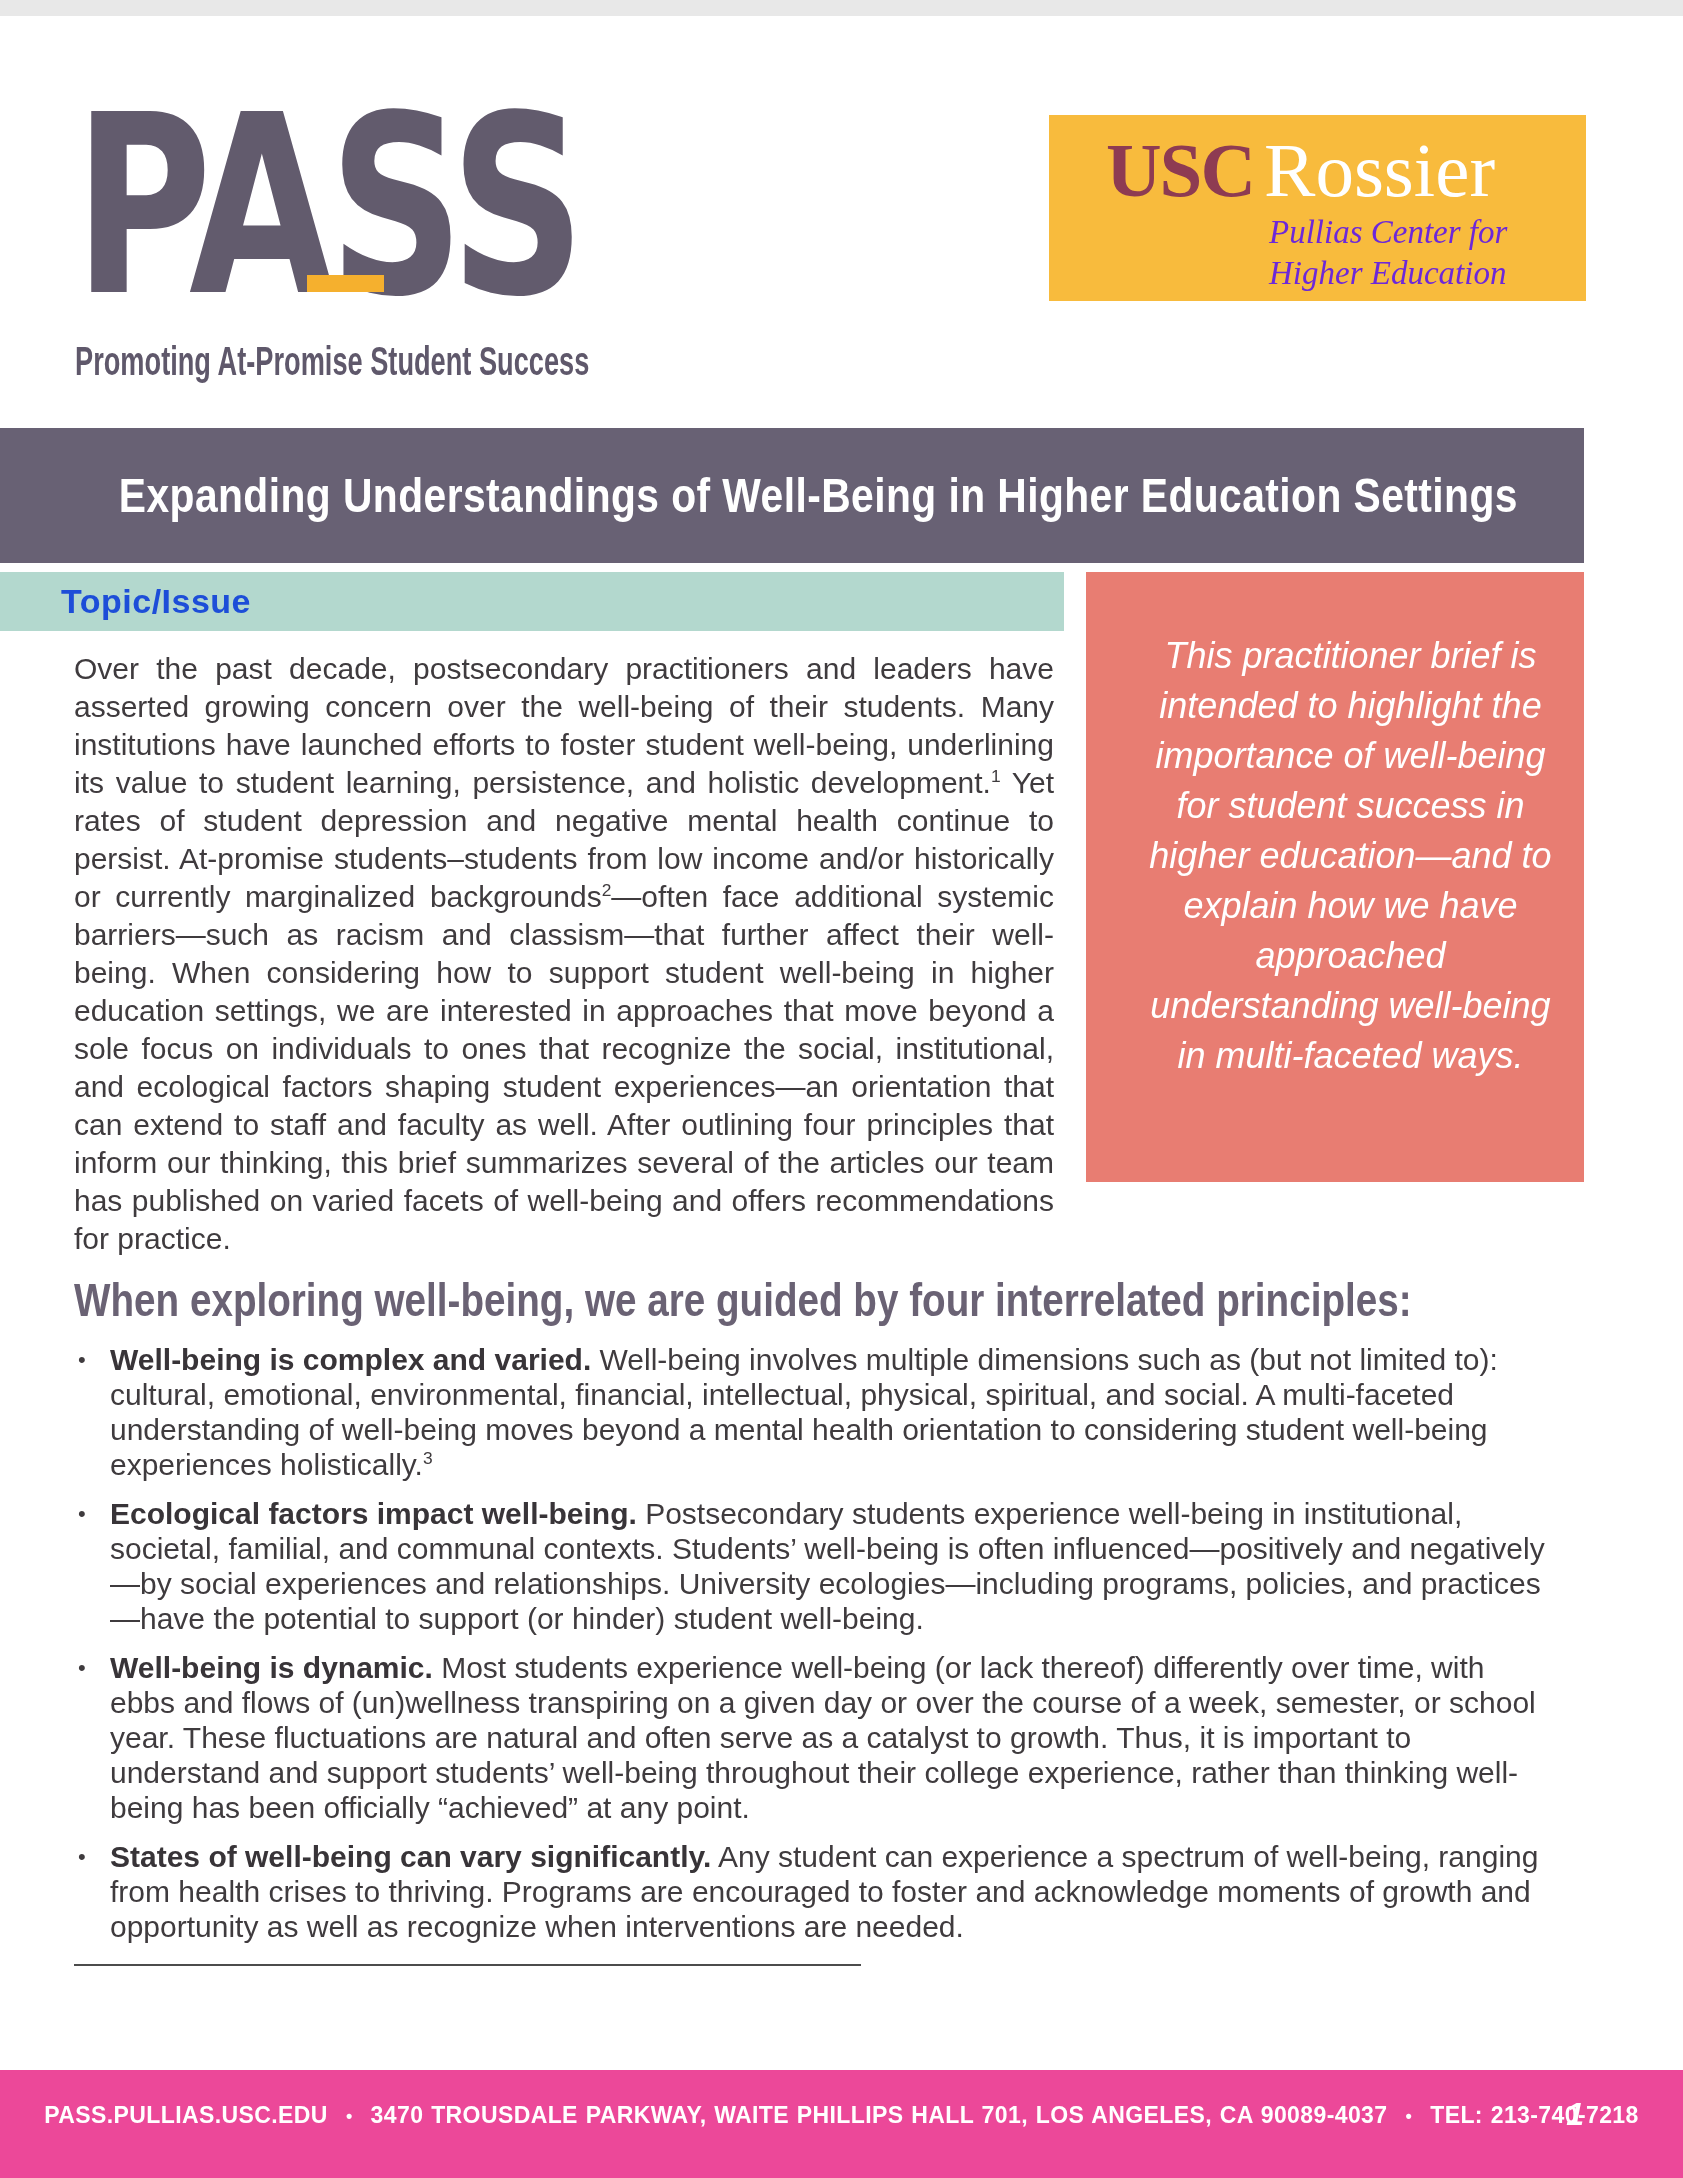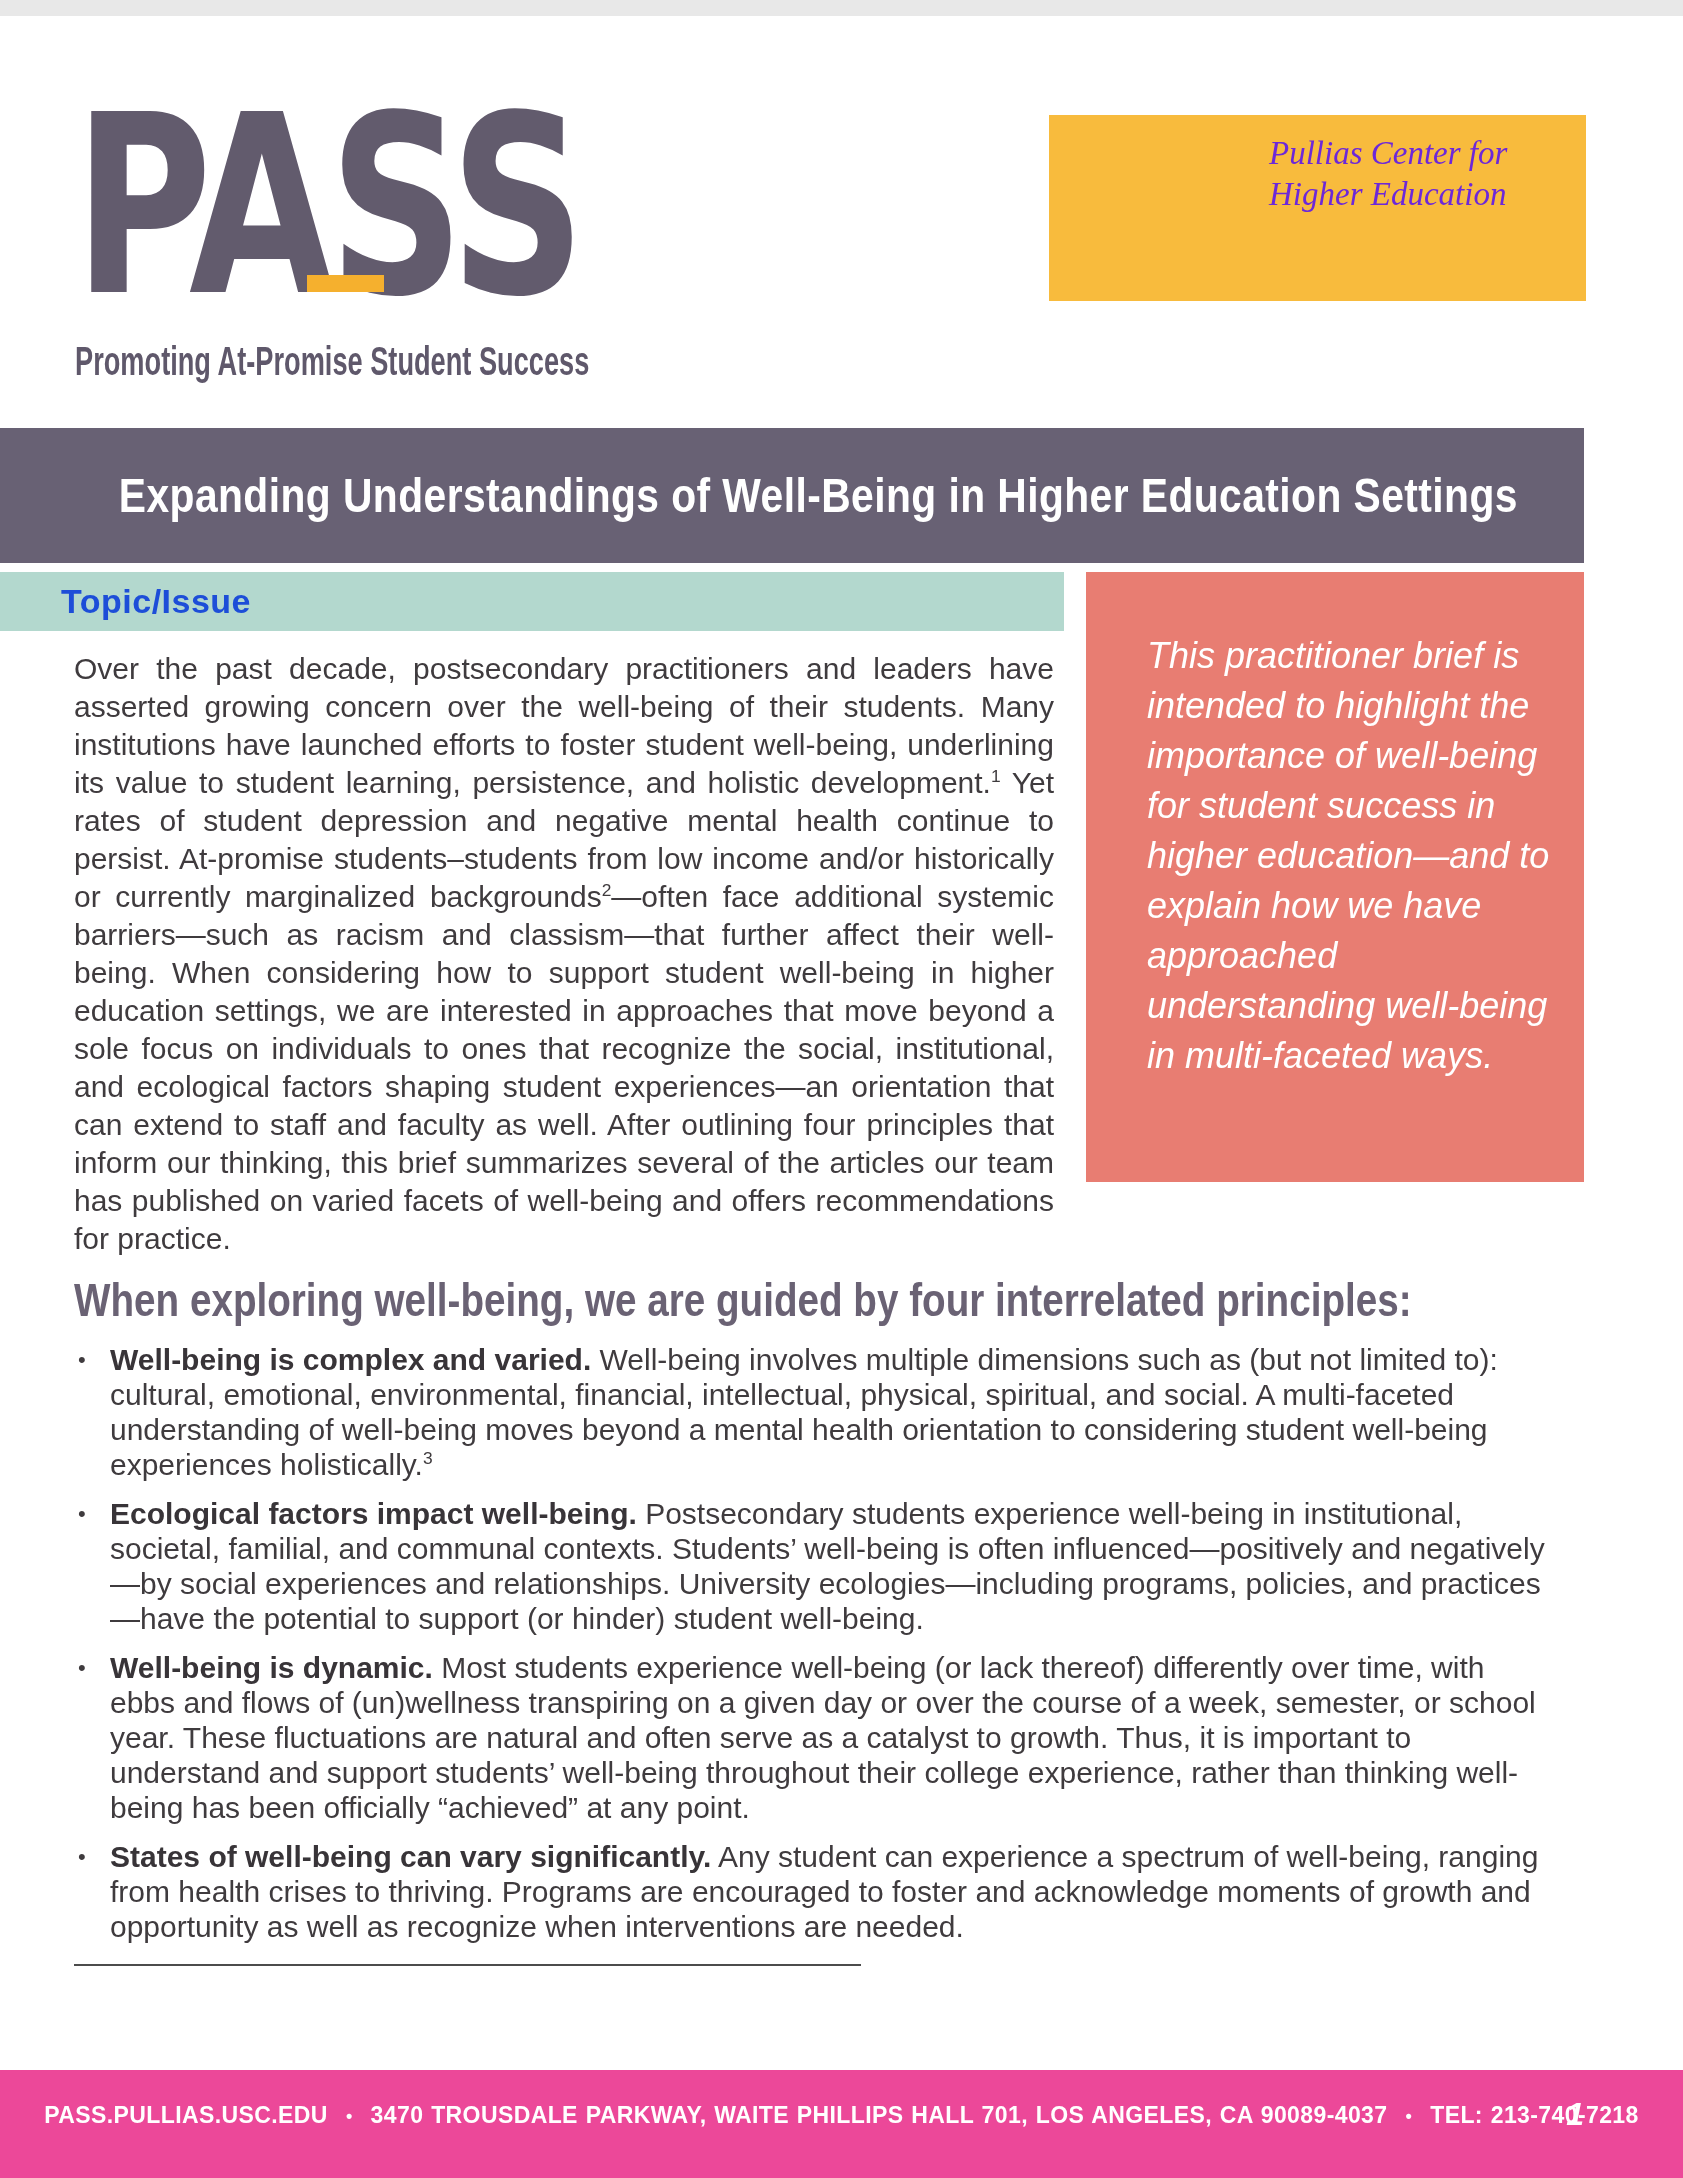--- a/index.html
+++ b/index.html
@@ -69,21 +69,21 @@
   
   .intro {
     position:absolute; left:74px; top:634px; width:980px; margin:0;
     font-size:30px; line-height:38px; text-align:justify; color:#3f3b3e;
   }
   sup.fnref { font-size:58%; line-height:0; vertical-align:super; }
 
   
   .callout {
     position:absolute; left:1086px; top:556px; width:498px; height:610px;
-    background:#e87d72; box-sizing:border-box; padding:59px 30px 0 61px;
+    background:#e87d72; box-sizing:border-box; padding:59px 30px 0 61px;text-align:center;
   }
   .callout p {
     margin:0; color:#ffffff; font-style:italic;
     font-size:36px; line-height:50px;
   }
 
   
   .lower { position:absolute; left:74px; top:1259px; width:1480px; }
   .lower h2 {
     margin:0 0 16px 0; white-space:nowrap;
@@ -127,20 +127,23 @@
 </head>
 <body>
 
 <div class="page">
 
   <div class="pass-logo">PASS</div>
   <div class="logo-dash"></div>
   <div class="tagline">Promoting At-Promise Student Success</div>
 
   <div class="org-box">
+    <div class="org-line1">
+      <span class="org-usc">USC</span><span class="org-rossier">Rossier</span>
+    </div>
     <div class="org-sub">
       <div>Pullias Center for</div>
       <div>Higher Education</div>
     </div>
   </div>
 
   <div class="title-banner">
     <h1>Expanding Understandings of Well-Being in Higher Education Settings</h1>
   </div>
 

